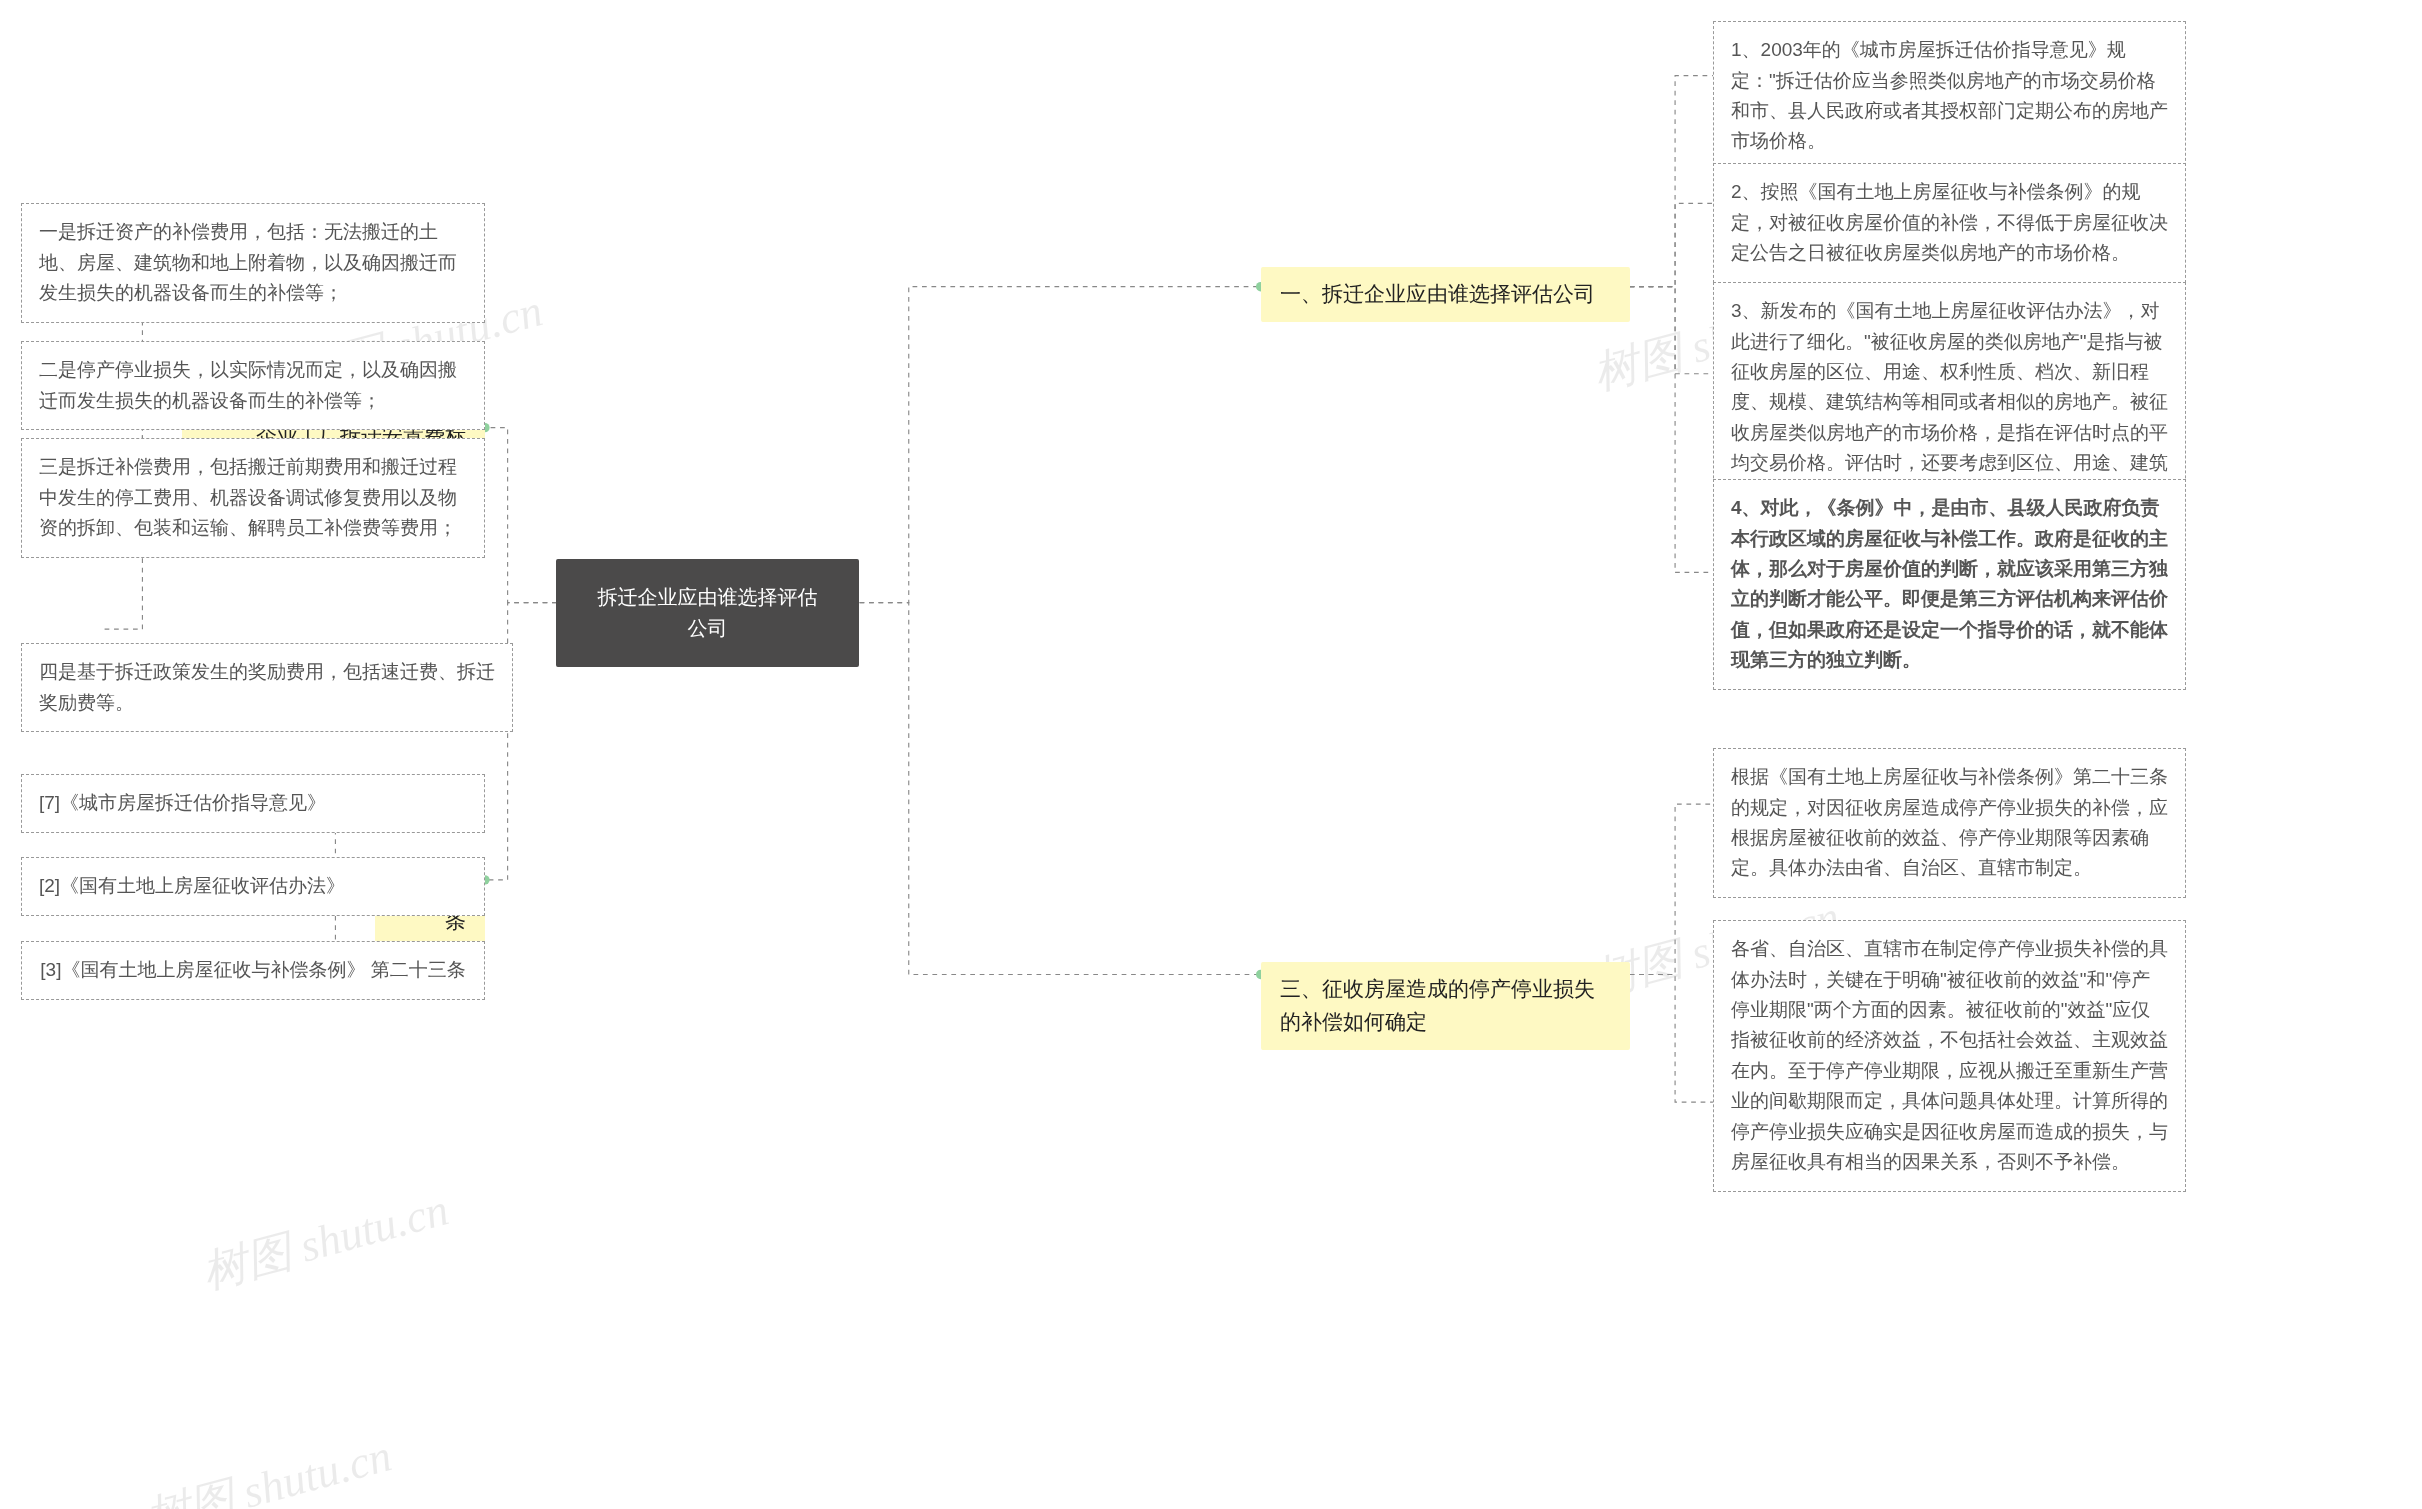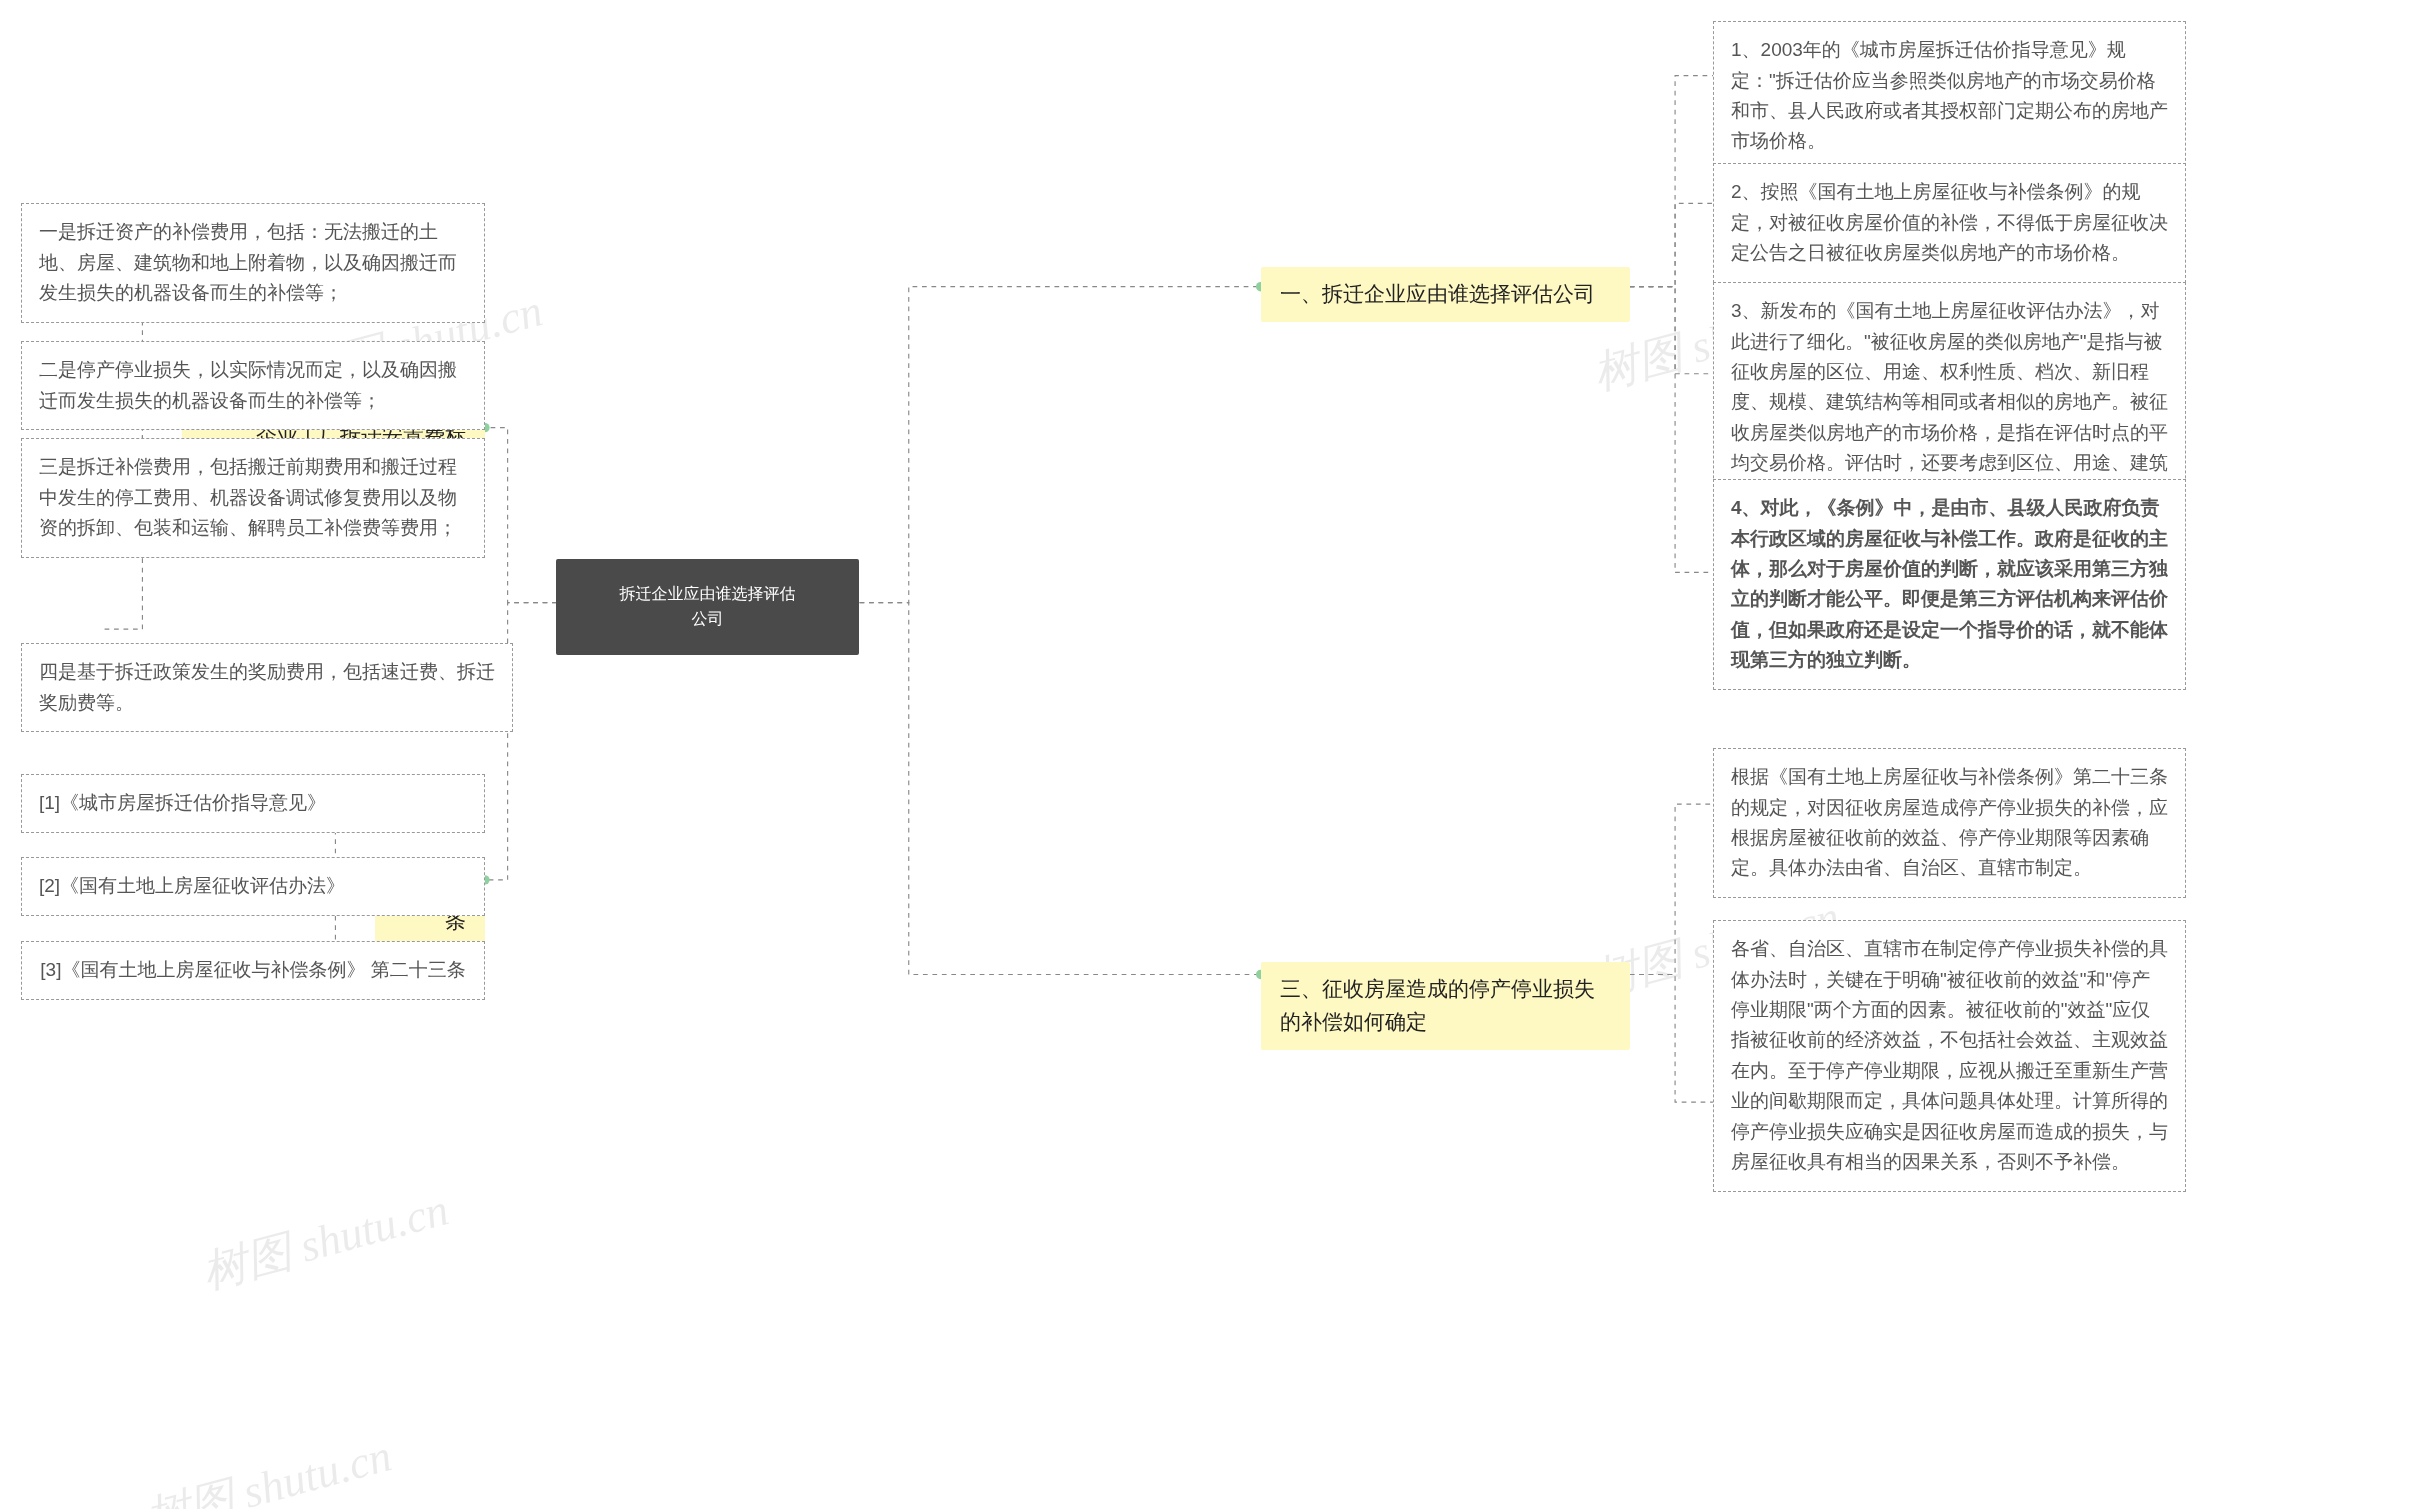--- a/index.html
+++ b/index.html
@@ -5,21 +5,21 @@
   * { box-sizing: border-box; margin: 0; padding: 0; }
   html, body { width: 2423px; height: 1509px; font-family: "Microsoft YaHei", "PingFang SC", sans-serif; background: #ffffff; position: relative; overflow: hidden; }
   
   .watermark { position: absolute; font-size: 45px; color: rgba(0,0,0,0.08); font-style: italic; transform: rotate(-15deg); pointer-events: none; font-family: Georgia, serif; }
   .wm1 { top: 312px; left: 293px; }
   .wm2 { top: 312px; left: 1590px; }
   .wm3 { top: 918px; left: 1590px; }
   .wm4 { top: 1211px; left: 199px; }
   .wm5 { top: 1457px; left: 142px; }
 
-  .node { position: absolute; font-size: 16px; line-height: 1.55; }
+  .node { position: absolute; font-size: 20px; line-height: 1.55; }
   
   .center {
     background: #4b4a4a; color: #fff; padding: 23px 30px; text-align: center;
     width: 303px; border-radius: 1.9px;
   }
   
   .branch {
     background: #fef9c3; color: #222; padding: 11.4px 19px; border-radius: 1.9px;
     font-size: 21px;
   }
@@ -118,21 +118,21 @@
   <span>三是拆迁补偿费用，包括搬迁前期费用和搬迁过程中发生的停工费用、机器设备调试修复费用以及物资的拆卸、包装和运输、解聘员工补偿费等费用；</span>
 </div>
 <div class="node leaf" style="left:21px; top:599px; width:492px;margin-top:44px;">
   <span>四是基于拆迁政策发生的奖励费用，包括速迁费、拆迁奖励费等。</span>
 </div>
 
 <div class="node branch" style="left:375px; top:861px; width:110px; text-align:right;">
   <span>引用法条</span>
 </div>
 <div class="node leaf" style="left:21px; top:774px; width:464px;">
-  <span>[1]《城市房屋拆迁估价指导意见》</span>
+  <span>[7]《城市房屋拆迁估价指导意见》</span>
 </div>
 <div class="node leaf" style="left:21px; top:857px; width:464px;">
   <span>[2]《国有土地上房屋征收评估办法》</span>
 </div>
 <div class="node leaf" style="left:21px; top:941px; width:464px;text-align:center;">
   <span>[3]《国有土地上房屋征收与补偿条例》 第二十三条</span>
 </div>
 
 
 </body></html>

